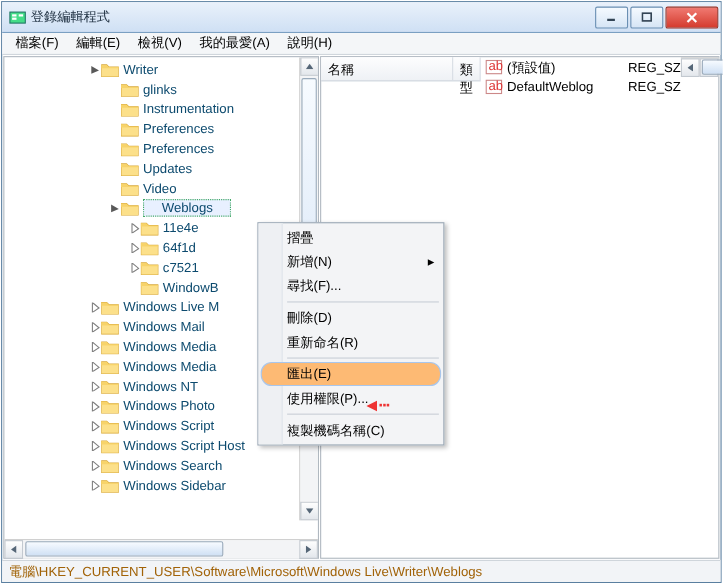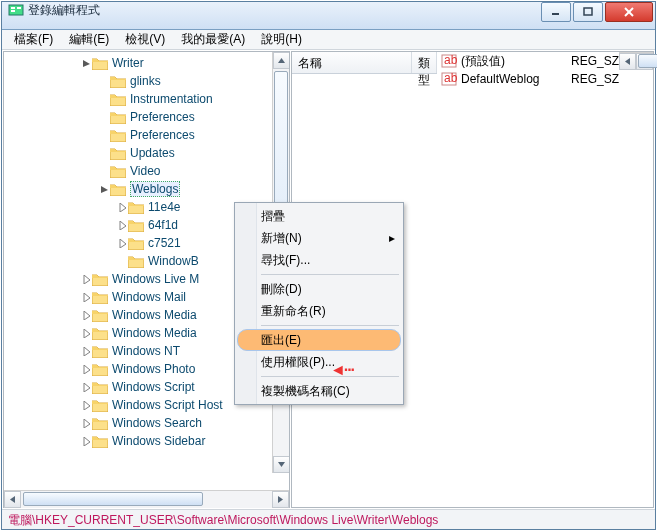--- a/index.html
+++ b/index.html
@@ -1,62 +1,62 @@
 <!DOCTYPE html>
 <html><head>
 <meta charset="utf-8">
 <style>
 * { box-sizing: border-box; margin: 0; padding: 0; font-family: "Microsoft JhengHei", "Segoe UI", Tahoma, sans-serif; font-size: 12px; }
 body { background: #fff; width: 657px; height: 531px; overflow: hidden; }
 
 .window { width: 655px; height: 529px; margin: 1px; border: 1px solid #5a7fa0; background: #fff; display: flex; flex-direction: column; }
 
-.titlebar { height: 28px; background: linear-gradient(#e9f1fb, #cfe0f4); display: flex; padding: 0 2px 0 6px; border-bottom: 1px solid #7a9fc2; }
+.titlebar { height: 28px; background: linear-gradient(#e9f1fb, #cfe0f4); display: flex; align-items: center; padding: 0 2px 0 6px; border-bottom: 1px solid #7a9fc2; }
 .titlebar .appicon { width: 16px; height: 16px; margin-right: 4px; }
 .titlebar .title { flex: 1; color: #234; font-size: 12px; }
 .titlebar .winbtn { width: 30px; height: 20px; margin-left: 2px; border: 1px solid #6a8fb3; border-radius: 2px; background: linear-gradient(#f5faff,#d6e5f5); display: flex; align-items: center; justify-content: center; }
 .titlebar .winbtn.close { width: 48px; background: linear-gradient(#f07a72,#d43b2e); border-color: #9a2f22; }
 .titlebar .winbtn svg { display: block; }
 
 .menubar { height: 20px; background: #f4f6f8; border-bottom: 1px solid #d0d6dc; display: flex; align-items: center; padding: 0 4px; gap: 0; }
 .menubar .menuitem { padding: 2px 8px; cursor: default; }
 
 .body { flex: 1; display: flex; min-height: 0; }
 .treepane { width: 408px; border: 1px solid #b0b8c0; margin: 1px; display: flex; flex-direction: column; background: #fff; min-height: 0; position: relative; }
 .listpane { flex: 1; border: 1px solid #b0b8c0; margin: 1px 1px 1px 0; display: flex; flex-direction: row; background: #fff; min-height: 0; }
 
 .scrollwrap { flex: 1; overflow: hidden; position: relative; }
 .tree { padding: 2px 0 2px 4px; }
 .node { display: flex; align-items: center; height: 18px; white-space: nowrap; position: relative; }
 .twisty { width: 12px; height: 12px; display: inline-flex; align-items: center; justify-content: center; margin-right: 0; }
 .twisty svg { display:block; }
 .foldericon { width: 16px; height: 13px; margin-right: 4px; }
 .label { color: #0c4a6e; }
-.label.sel { border: 1px dotted #4a6; background: #e8f0ff; padding: 0 1px; }
+.label.sel { border: 1px dotted #4a6; background: #e8f0ff; padding: 0 16px; }
 
 .listhdr { height: 22px; background: linear-gradient(#fdfdfe,#eef1f5); border-bottom: 1px solid #c9d1da; display: flex; }
 .listhdr .col { padding: 3px 6px; border-right: 1px solid #d7dde4; }
 .col-name { width: 120px; }
 .col-type { flex: 1; }
 .listbody { flex: 1; }
 .row { display: flex; align-items: center; height: 18px; padding-left: 4px; }
 .row .valicon { width: 16px; height: 16px; margin-right: 4px; }
 .row .c1 { width: 110px; }
 .row .c2 { }
 
 .hscroll { height: 17px; background: #f0f0f0; border-top: 1px solid #d0d0d0; display: flex; align-items: center; }
 .hscroll .btn { width: 17px; height: 17px; background: linear-gradient(#fefefe,#e3e7ec); border: 1px solid #c3c9d0; display:flex; align-items:center; justify-content:center; }
 .hscroll .track { flex:1; height:17px; background:#f3f4f6; position:relative; }
 .hscroll .thumb { position:absolute; top:1px; height:14px; background: linear-gradient(#f7fbff,#cfe0f4); border:1px solid #9ab; border-radius:2px; }
 .vscroll { position:absolute; right:0; top:0; bottom:17px; width:17px; background:#f0f0f0; border-left:1px solid #d0d0d0; display:flex; flex-direction:column; }
 .vscroll .btn { height:17px; width:17px; background: linear-gradient(#fefefe,#e3e7ec); border:1px solid #c3c9d0; display:flex; align-items:center; justify-content:center;}
 .vscroll .track { flex:1; background:#f3f4f6; position:relative;}
 .vscroll .thumb { position:absolute; left:1px; width:14px; background: linear-gradient(#f7fbff,#cfe0f4); border:1px solid #9ab; border-radius:2px; }
 
-.statusbar { height: 20px; border-top: 1px solid #cfd5db; background: #f2f4f7; padding: 2px 6px; font-size: 12px; color: #be185d; white-space: nowrap; overflow: hidden; }
+.statusbar { height: 20px; border-top: 1px solid #cfd5db; background: #f2f4f7; padding: 2px 6px; font-size: 12px; color: #a16207; white-space: nowrap; overflow: hidden; }
 
 .ctxmenu { position: absolute; background: #f3f4f6; border: 1px solid #9aa7b5; box-shadow: 2px 2px 4px rgba(0,0,0,.25); padding: 2px; z-index: 20; width: 170px; }
 .ctxmenu .mi { height: 22px; display: flex; align-items: center; padding: 0 20px 0 24px; position: relative; }
 .ctxmenu .mi.hover { background: #fdba74; border: 1px solid #a8c6ec; border-radius: 10px; padding: 0 19px 0 23px; text-align: center; }
 .ctxmenu .sep { height: 1px; background: #c8ced6; margin: 3px 2px 3px 24px; }
 .ctxmenu .submark { position: absolute; right: 6px; }
 .leftgutter { position:absolute; left:0; top:0; bottom:0; width:22px; background:#eef0f3; border-right:1px solid #dfe4ea;}
 .arrow-anno { position:absolute; color:#e33; font-size:16px; font-weight:bold; letter-spacing:-2px; }
 .sel-underline { border-bottom: 2px dotted #e33; }
 </style>

